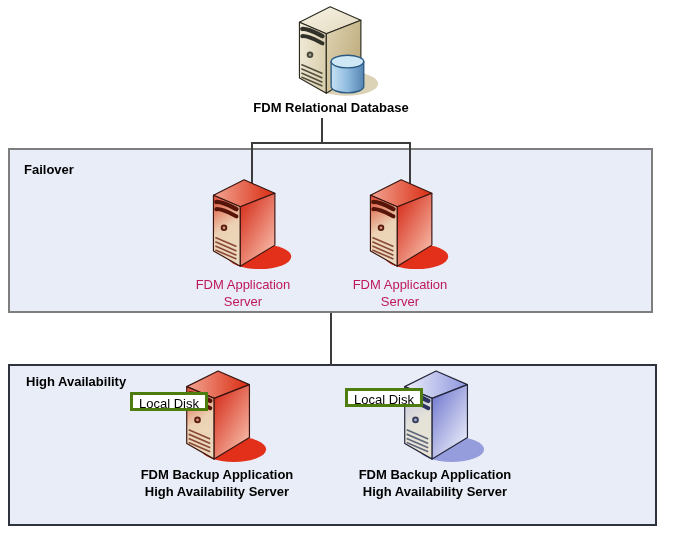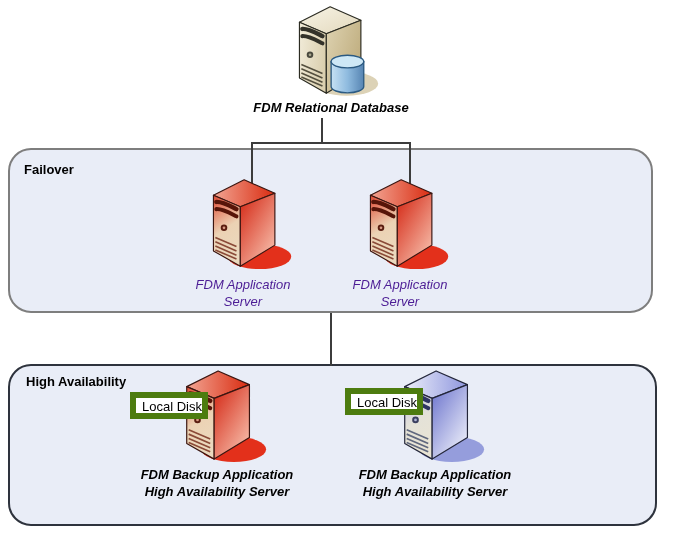--- a/index.html
+++ b/index.html
@@ -20,34 +20,34 @@
   .v3{left:409px;top:142px;width:2px;height:54px;}
   .v4{left:330px;top:313px;width:2px;height:53px;}
   .server-svg{position:absolute;}
   .db-icon{left:286px;top:2px;}
   .app1-icon{left:198px;top:176px;}
   .app2-icon{left:355px;top:176px;}
   .primary-icon{left:172px;top:367px;}
   .backup-icon{left:390px;top:367px;}
   .lbl{position:absolute;text-align:center;font-size:13px;line-height:17px;}
   .db-lbl{left:221px;top:99px;width:220px;font-weight:bold;}
-  .app-lbl{color:#4c1d95;}
+  .app-lbl{color:#be185d;}
   .app1-lbl{left:163px;top:276px;width:160px;}
   .app2-lbl{left:320px;top:276px;width:160px;}
   .ha-lbl{font-weight:bold;}
   .primary-lbl{left:112px;top:466px;width:210px;}
   .backup-lbl{left:330px;top:466px;width:210px;text-align:center;}
   .disk-tag{
-    position:absolute;width:78px;height:27px;background:#ffffff;
-    border:6px solid #4d7c0f;box-sizing:border-box;font-size:13px;line-height:17px;
+    position:absolute;width:78px;height:19px;background:#ffffff;
+    border:3px solid #4d7c0f;box-sizing:border-box;font-size:13px;line-height:17px;
     padding-left:6px;white-space:nowrap;overflow:hidden;z-index:6;
   }
   .disk1{left:130px;top:392px;}
   .disk2{left:345px;top:388px;}
-  .z-box{z-index:1;border-radius:23px;} .z-line{z-index:2;} .z-icon{z-index:3;} .z-lbl{z-index:4;font-style:italic;}
+  .z-box{z-index:1;} .z-line{z-index:2;} .z-icon{z-index:3;} .z-lbl{z-index:4;}
 </style>
 </head>
 <body>
 
 <div class="canvas">
 
   <svg width="0" height="0" style="position:absolute" aria-hidden="true">
     <defs>
       <linearGradient id="gTanLeft" x1="0" y1="0" x2="1" y2="0.3">
         <stop offset="0" stop-color="#F2ECDA"></stop>

